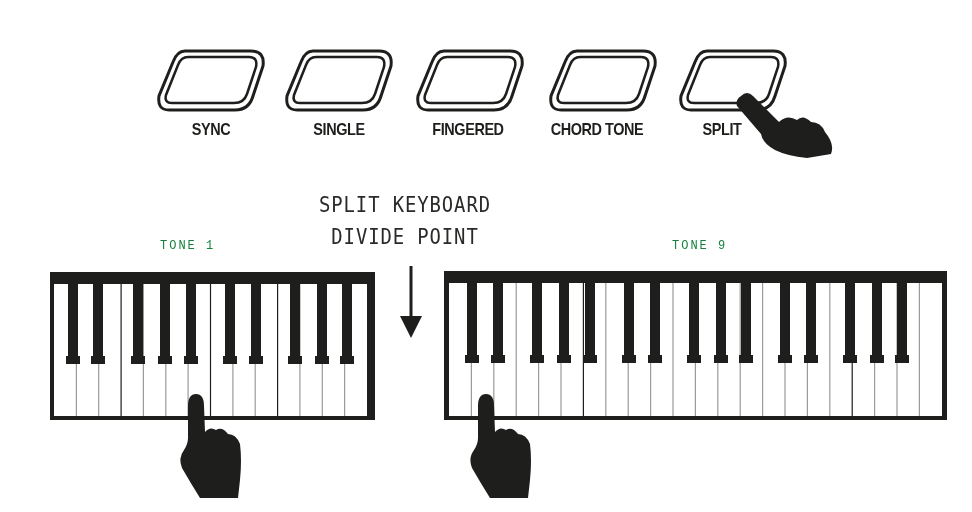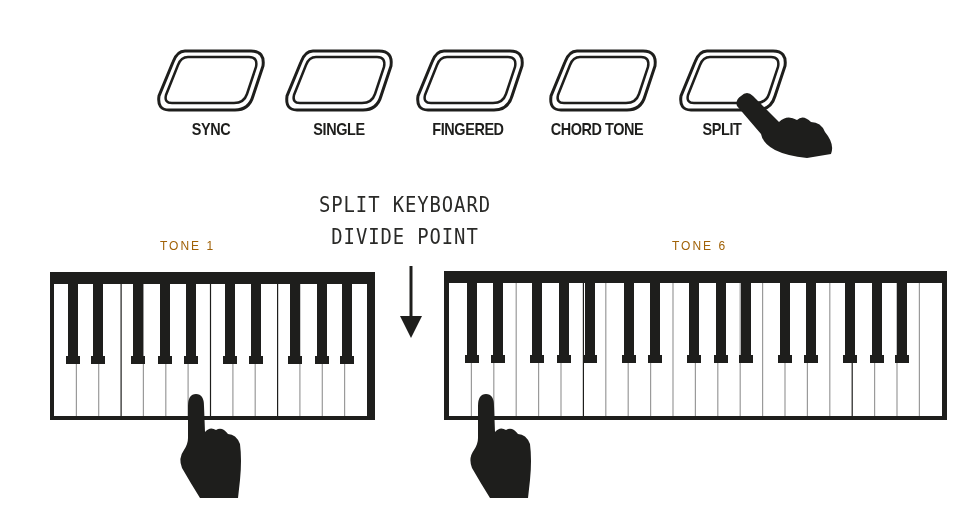--- a/index.html
+++ b/index.html
@@ -1,21 +1,21 @@
 <!DOCTYPE html>
 <html><head>
   <meta charset="utf-8">
   <style>
     html, body { margin:0; padding:0; background:#ffffff; }
     body { width:972px; height:512px; position:relative; overflow:hidden; font-family:"Liberation Sans", sans-serif; color:#1e1e1c; }
     .btn { position:absolute; width:112px; height:66px; }
     .btn svg { position:absolute; left:0; top:0; }
     .btn-label { position:absolute; top:120px; font-family:"Liberation Sans", sans-serif; font-weight:bold; font-size:17px; letter-spacing:-0.5px; transform:scaleX(0.85); transform-origin:center; white-space:nowrap; color:#1e1e1c; text-align:center; width:160px; }
     .title { position:absolute; left:280px; width:250px; text-align:center; font-family:"DejaVu Sans Mono", monospace; font-size:21px; letter-spacing:1px; color:#2a2a28; transform:scaleX(0.9); }
-    .tone-label { position:absolute; font-family:Liberation Sans, sans-serif; font-size:12px; color:#a16207; letter-spacing:2px; }
+    .tone-label { position:absolute; font-family:Liberation Mono, monospace; font-size:12px; color:#15803d; letter-spacing:2px; }
     .kbd { position:absolute; }
     .hand { position:absolute; }
   </style>
 </head>
 <body>
 
 <div>
   <div class="btn" style="left:155px; top:48px;">
     <svg width="112" height="66" viewBox="0 0 112 66">
       <path d="M30 3 H96 Q110 3 108 18 L98 48 Q94 62 80 62 H14 Q2 62 4 48 L18 14 Q22 3 30 3 Z" fill="none" stroke="#1e1e1c" stroke-width="3"></path>
@@ -63,21 +63,21 @@
 
 <div class="title" style="top:193px;">SPLIT KEYBOARD</div>
 <div class="title" style="top:225px;">DIVIDE POINT</div>
 
 <svg style="position:absolute; left:398px; top:264px;" width="26" height="76" viewBox="0 0 26 76">
   <line x1="13" y1="2" x2="13" y2="55" stroke="#1e1e1c" stroke-width="3"></line>
   <polygon points="2,52 24,52 13,74" fill="#1e1e1c"></polygon>
 </svg>
 
 <div class="tone-label" style="left:160px; top:239px;">TONE 1</div>
-<div class="tone-label" style="left:672px; top:239px;">TONE 6</div>
+<div class="tone-label" style="left:672px; top:239px;">TONE 9</div>
 
 <svg class="kbd" style="left:50px; top:272px;" width="325" height="148" viewBox="0 0 325 148">
   <rect x="0" y="0" width="325" height="148" fill="#1e1e1c"></rect>
   <rect x="4" y="12" width="313" height="132" fill="#ffffff"></rect>
   <g stroke="#9a9a9a" stroke-width="1.2">
     <line x1="26.4" y1="12" x2="26.4" y2="144"></line>
     <line x1="48.7" y1="12" x2="48.7" y2="144"></line>
     <line x1="71.1" y1="12" x2="71.1" y2="144" stroke="#1e1e1c"></line>
     <line x1="93.4" y1="12" x2="93.4" y2="144"></line>
     <line x1="115.8" y1="12" x2="115.8" y2="144"></line>

